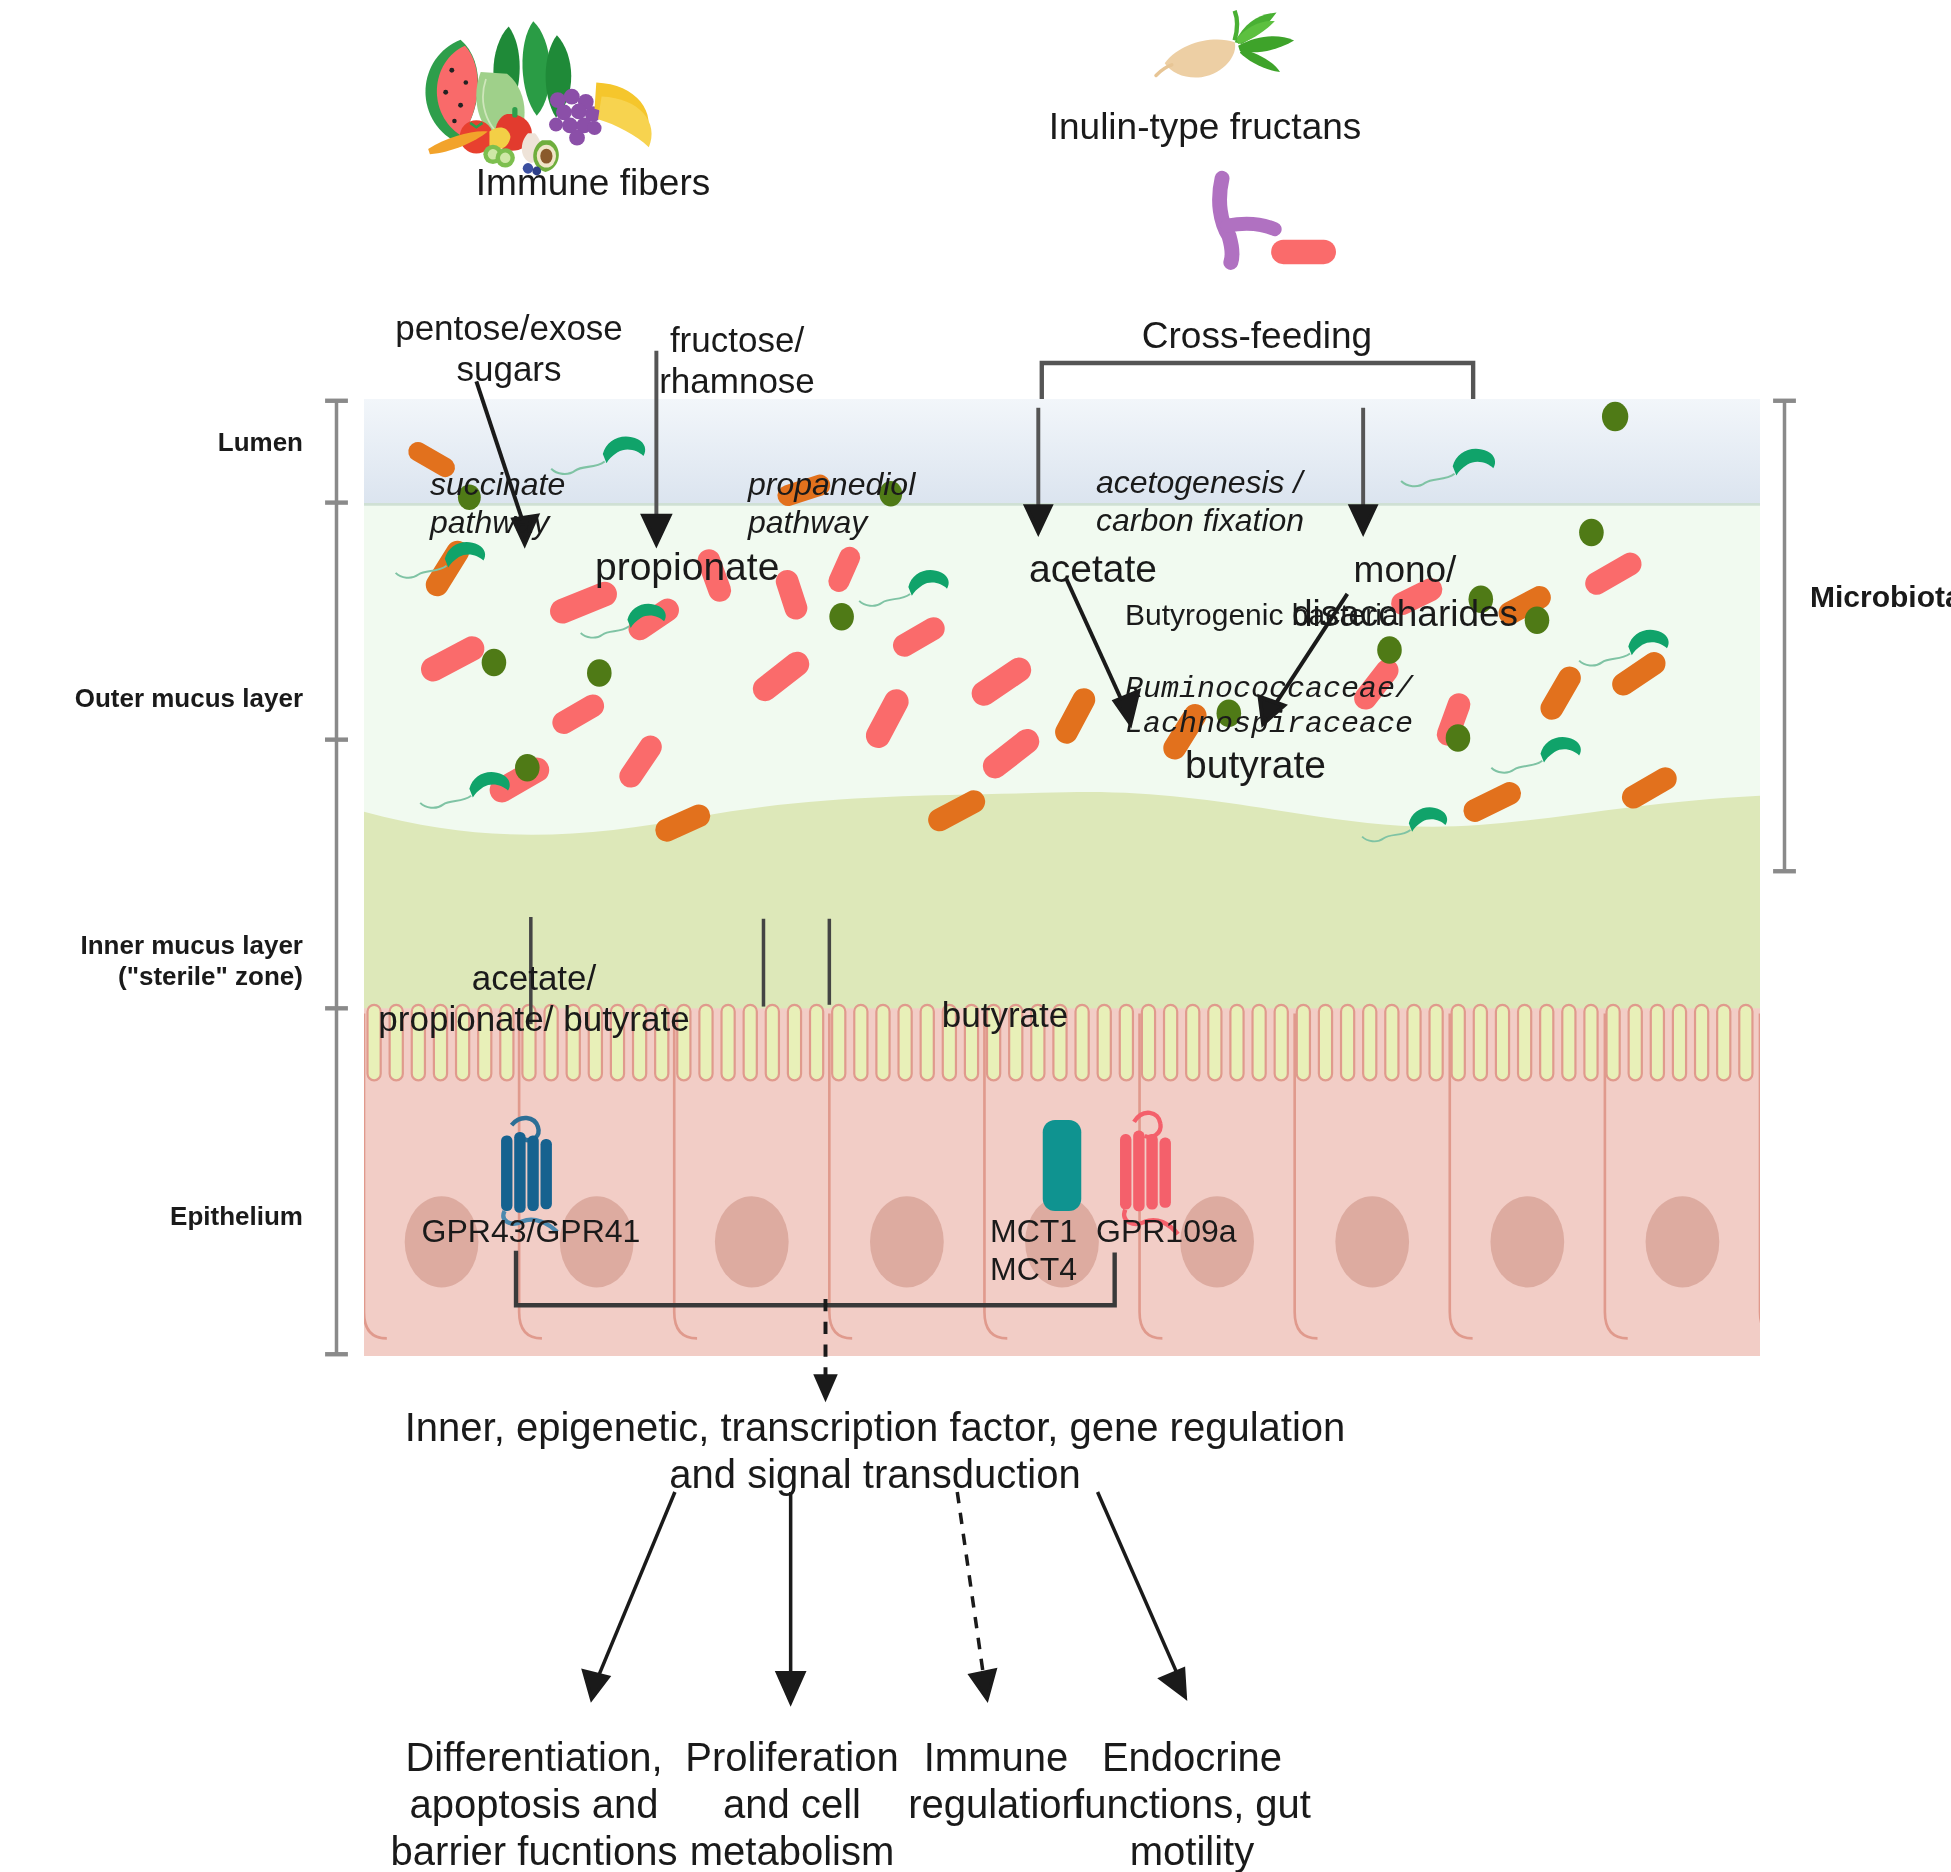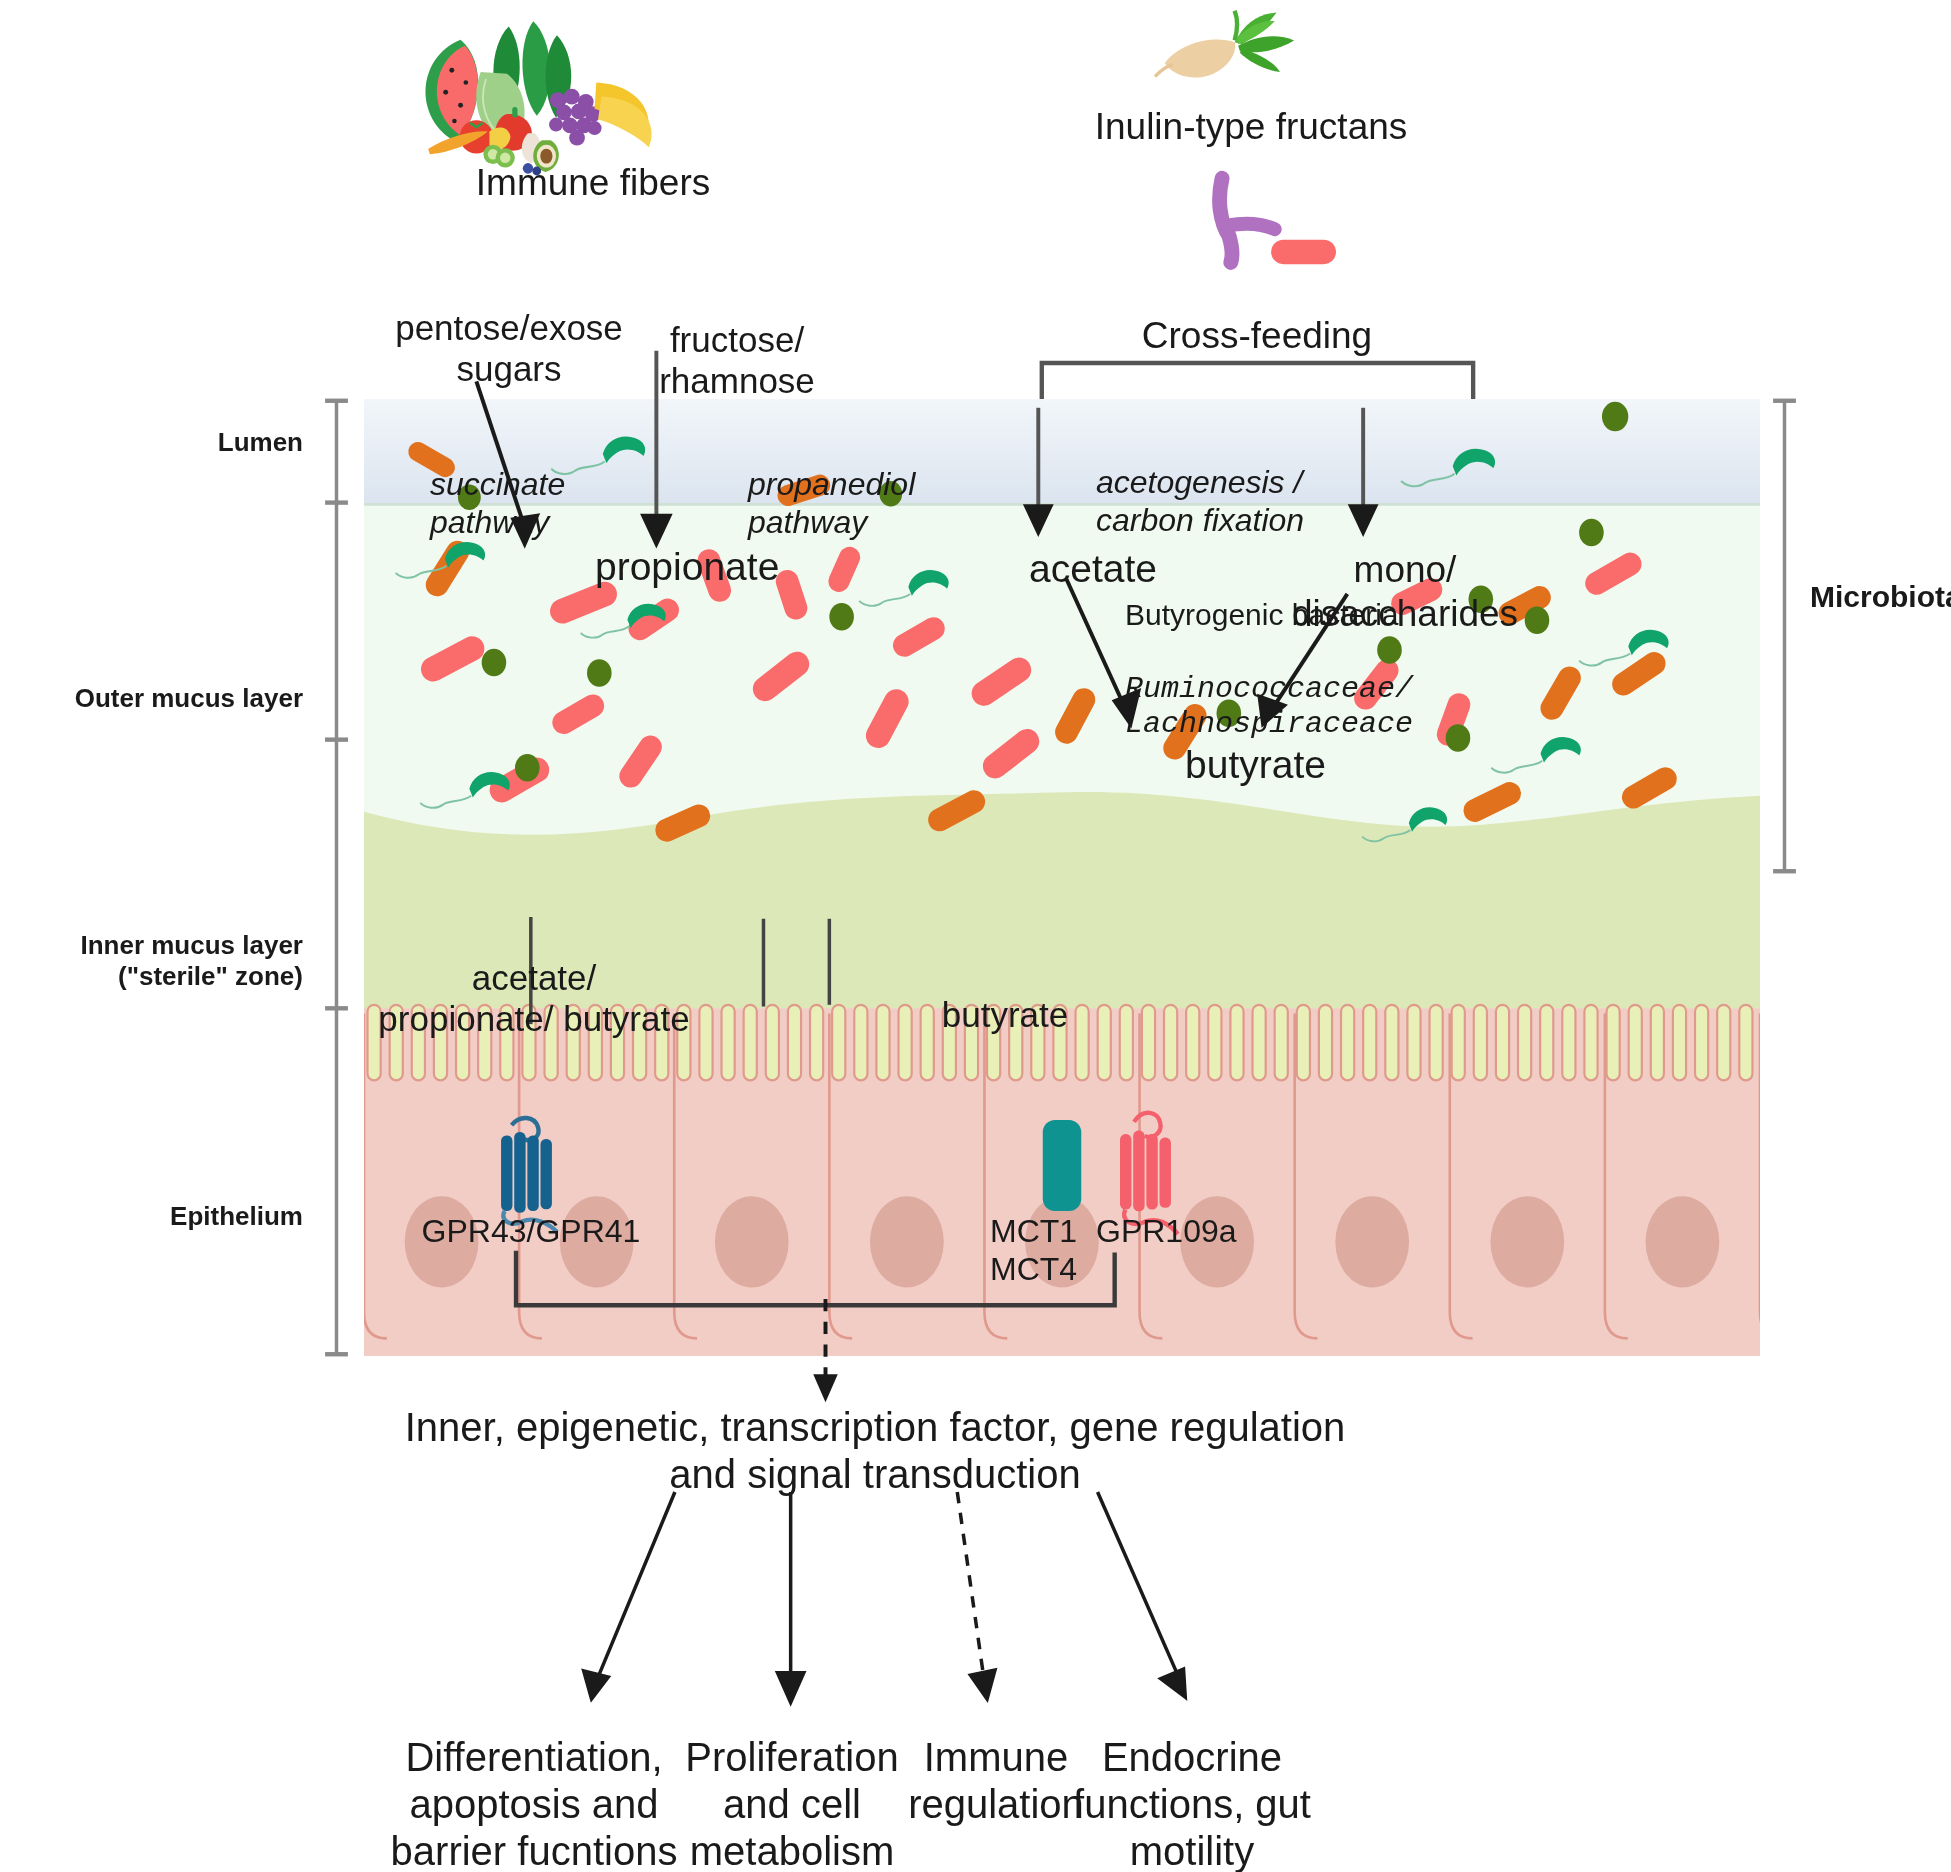--- a/index.html
+++ b/index.html
@@ -81,21 +81,21 @@
 
   <svg class="abs" style="left:1154px;top:8.8px;" width="184" height="83" viewBox="0 0 210 95">
     <path d="M12 62 C30 38 68 30 92 38 C96 52 80 74 54 78 C36 80 20 74 12 62 Z" fill="#edcfa4"></path>
     <path d="M2 76 C8 70 14 66 20 64" stroke="#e7c595" stroke-width="4" fill="none" stroke-linecap="round"></path>
     <path d="M92 38 C104 16 118 6 140 4 C128 20 118 30 100 40 Z" fill="#49b033"></path>
     <path d="M96 42 C118 30 142 28 160 36 C140 48 116 52 98 48 Z" fill="#3ea32a"></path>
     <path d="M94 34 C104 22 122 12 138 14 C124 28 110 36 96 40 Z" fill="#5cc03f"></path>
     <path d="M100 46 C118 50 136 60 144 72 C126 70 108 60 98 50 Z" fill="#3ea32a"></path>
     <path d="M92 36 C96 22 96 12 92 2" stroke="#49b033" stroke-width="5" fill="none"></path>
   </svg>
-  <div class="txt ctr" style="left:1251px;top:105px;font-size:37px;">Inulin-type fructans</div>
+  <div class="txt ctr" style="left:1205px;top:105px;font-size:37px;">Inulin-type fructans</div>
 
   <svg class="abs" style="left:1194px;top:171px;" width="149" height="97" viewBox="0 0 170 110">
     <path d="M32 8 C26 34 30 58 40 74 C44 88 44 98 42 104" stroke="#b071c1" stroke-width="17" fill="none" stroke-linecap="round"></path>
     <path d="M38 62 C60 58 78 60 92 66" stroke="#b071c1" stroke-width="16" fill="none" stroke-linecap="round"></path>
     <rect x="88" y="78" width="74" height="28" rx="14" fill="#fa6b6b"></rect>
   </svg>
 
   <div class="txt ctr" style="left:509px;top:307px;font-size:35px;">pentose/exose
 sugars</div>
   <div class="txt ctr" style="left:737px;top:305px;font-size:35px;margin-top:14px;">fructose/

